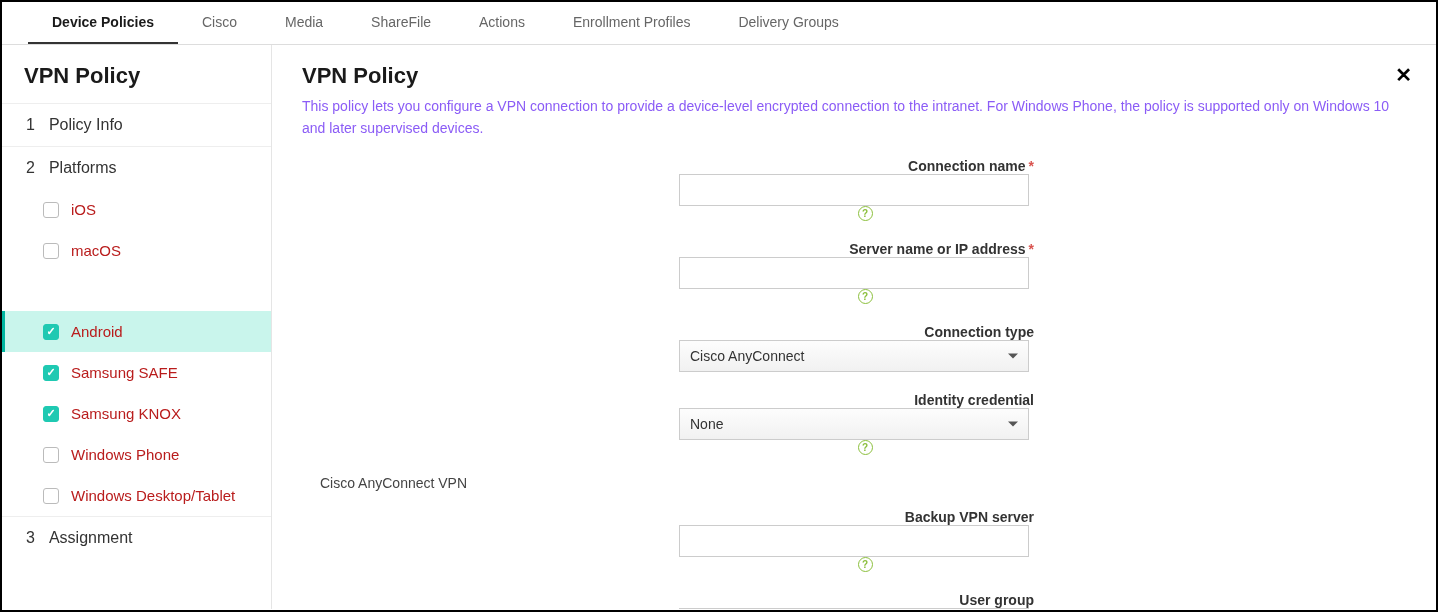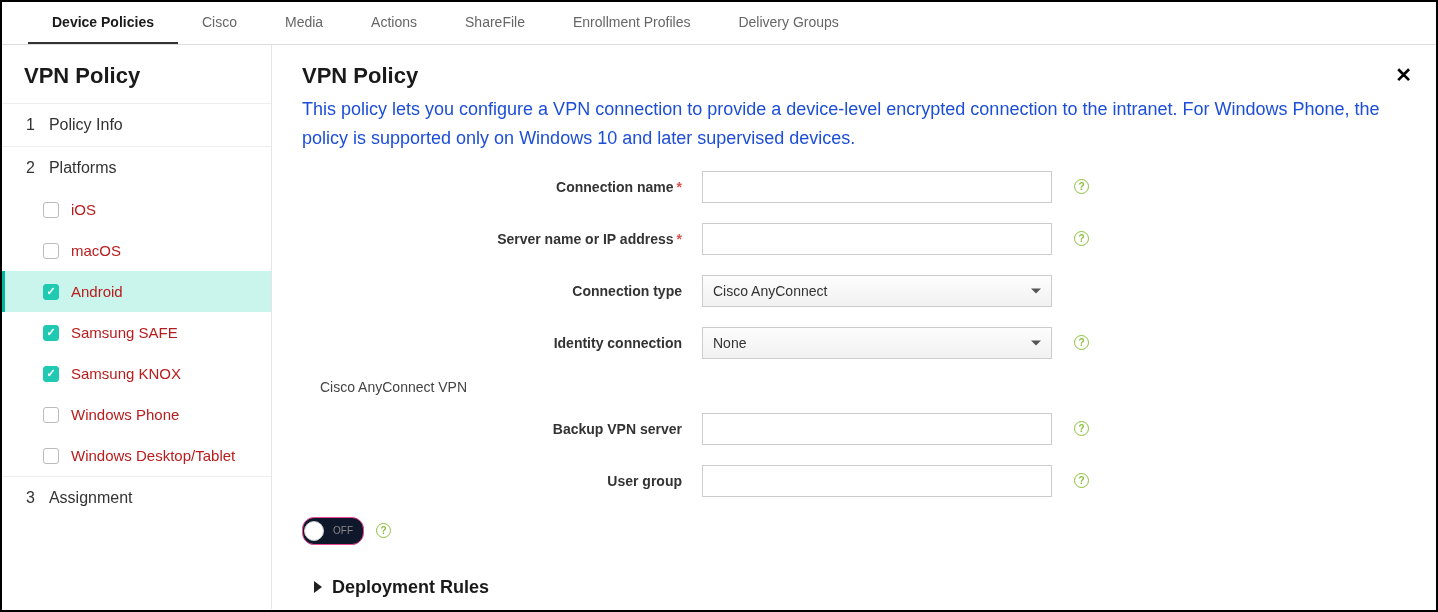--- a/index.html
+++ b/index.html
@@ -65,20 +65,21 @@
       align-items: center;
       padding: 12px 0 12px 38px;
       font-size: 15px;
       color: #b91c1c;
       cursor: pointer;
       border-left: 3px solid transparent;
     }
     .platform-item.highlighted {
       background: #c9f5ec;
       border-left: 3px solid #00b5a0;
+      margin-top: 40px;
     }
     .checkbox {
       width: 16px;
       height: 16px;
       border: 1px solid #bbb;
       border-radius: 3px;
       margin-right: 12px;
       background: #fff;
       flex-shrink: 0;
       display: flex;
@@ -111,30 +112,31 @@
       cursor: pointer;
       color: #000;
     }
     .main-title {
       font-size: 22px;
       font-weight: 700;
       color: #1a1a1a;
       margin-bottom: 6px;
     }
     .main-desc {
-      font-size: 18px;
-      color: #1d4ed8;
+      font-size: 14px;
+      color: #8b5cf6;
       line-height: 1.6;
       margin-bottom: 18px;
       max-width: 1100px;
     }
     .form-row {
       display: flex;
       align-items: center;
       margin-bottom: 20px;
+      flex-direction: column;
     }
     .form-label {
       width: 400px;
       text-align: right;
       padding-right: 20px;
       font-size: 14px;
       color: #333;
       font-weight: 600;
     }
     .required {
@@ -236,22 +238,22 @@
       color: #1a1a1a;
     }
   </style>
 </head>
 <body>
 
 <div class="tabs">
   <div class="tab active">Device Policies</div>
   <div class="tab">Cisco</div>
   <div class="tab">Media</div>
+  <div class="tab">ShareFile</div>
   <div class="tab">Actions</div>
-  <div class="tab">ShareFile</div>
   <div class="tab">Enrollment Profiles</div>
   <div class="tab">Delivery Groups</div>
 </div>
 
 <div class="container">
   <div class="sidebar">
     <div class="sidebar-title">VPN Policy</div>
 
     <div class="step">
       <span class="step-num">1</span>
@@ -321,21 +323,21 @@
 
     <div class="form-row">
       <div class="form-label">Connection type</div>
       <div class="select-input">
         <span>Cisco AnyConnect</span>
         <span class="select-caret"></span>
       </div>
     </div>
 
     <div class="form-row">
-      <div class="form-label">Identity connection</div>
+      <div class="form-label">Identity credential</div>
       <div class="select-input">
         <span>None</span>
         <span class="select-caret"></span>
       </div>
       <div class="help-icon">?</div>
     </div>
 
     <div class="section-label">Cisco AnyConnect VPN</div>
 
     <div class="form-row">

